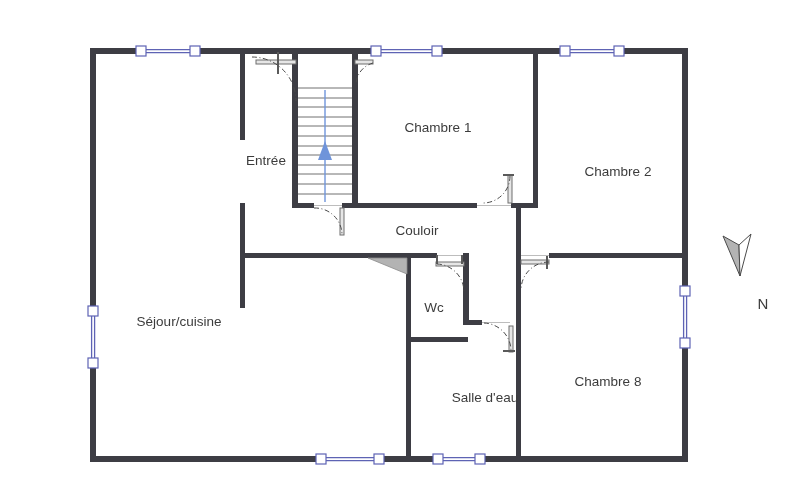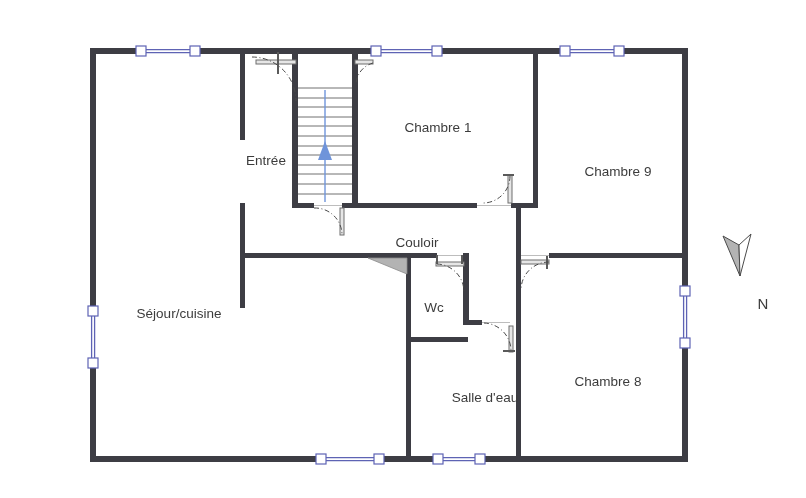--- a/index.html
+++ b/index.html
@@ -151,21 +151,21 @@
     </g>
 
     <g>
       <polygon class="np-l" points="723,236 739,245 740,276"></polygon>
       <polygon class="np-r" points="751,234 739,245 740,276"></polygon>
     </g>
   </svg>
 
   <div class="lbl" style="left:266px;top:161px">Entrée</div>
   <div class="lbl" style="left:438px;top:128px">Chambre 1</div>
-  <div class="lbl" style="left:618px;top:172px">Chambre 9</div>
-  <div class="lbl" style="left:417px;top:243px">Couloir</div>
-  <div class="lbl" style="left:179px;top:314px">Séjour/cuisine</div>
+  <div class="lbl" style="left:618px;top:172px">Chambre 2</div>
+  <div class="lbl" style="left:417px;top:231px">Couloir</div>
+  <div class="lbl" style="left:179px;top:322px">Séjour/cuisine</div>
   <div class="lbl" style="left:434px;top:308px">Wc</div>
   <div class="lbl" style="left:485px;top:398px">Salle d'eau</div>
   <div class="lbl" style="left:608px;top:382px">Chambre 8</div>
   <div class="lbl lbl-n" style="left:763px;top:303px">N</div>
 
 </div>
 
 </body></html>

